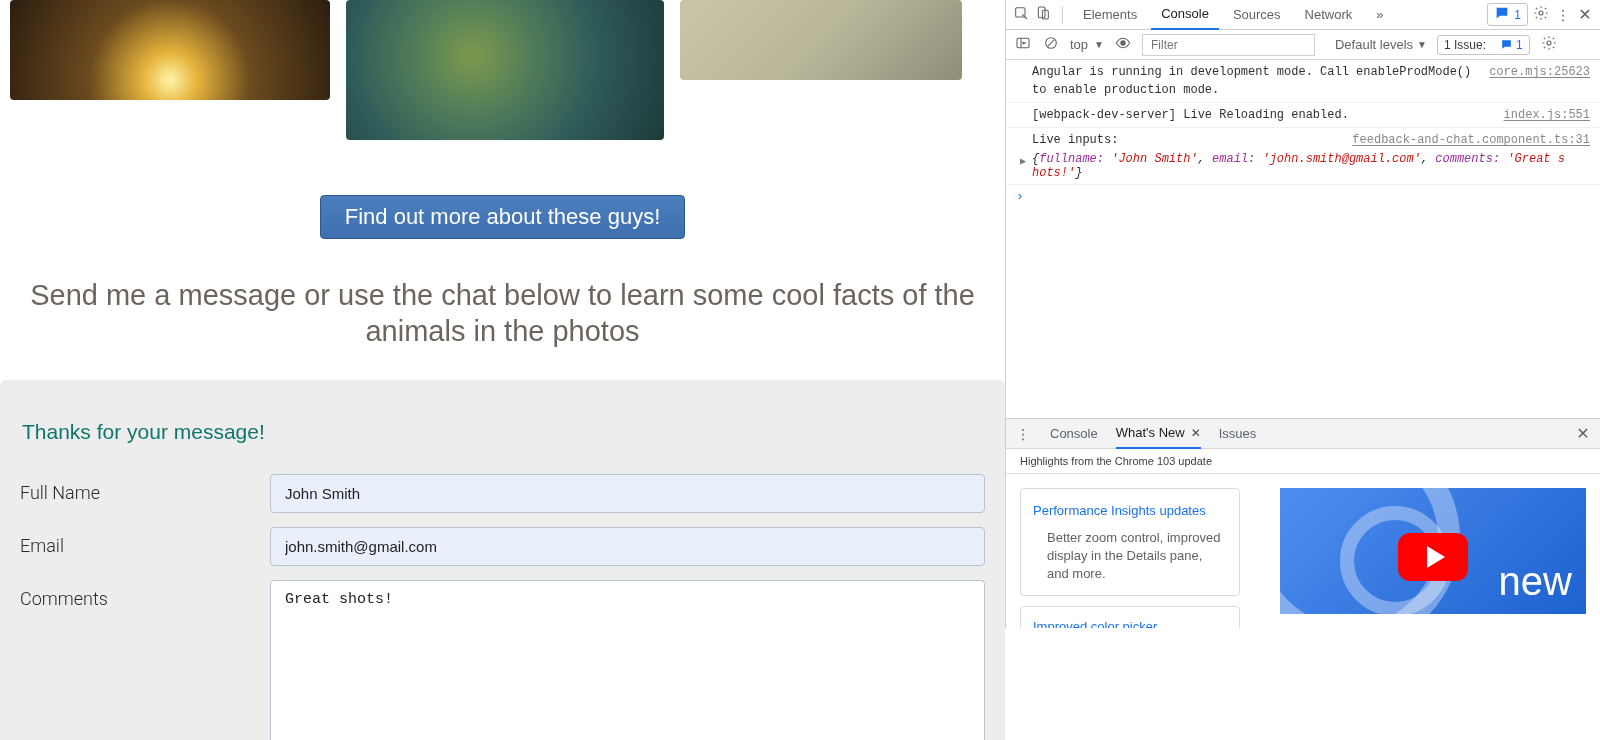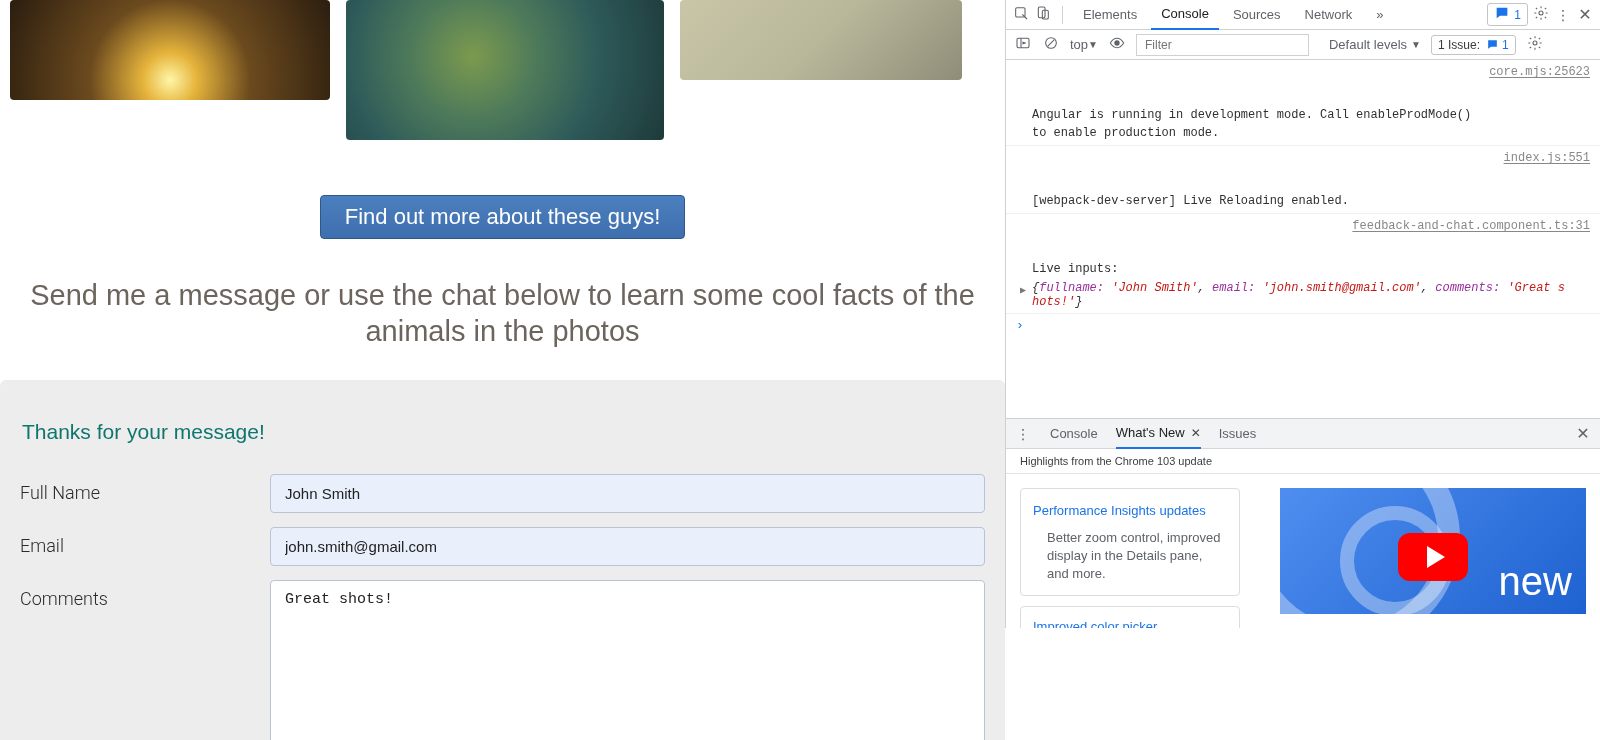--- a/index.html
+++ b/index.html
@@ -140,48 +140,48 @@
   .dt-toolbar {
     height:30px;
     display:flex;
     align-items:center;
     gap:10px;
     padding:0 8px;
     border-bottom:1px solid #d0d0d0;
     font-size:13px;
     color:#5f6368;
   }
-  .dt-ctx { display:flex; align-items:center; gap:0;justify-content:flex-end; }
+  .dt-ctx { display:flex; align-items:center; gap:6px;justify-content:flex-end; }
   .dt-filter {
     flex:0 0 170px;
     height:22px;
     border:1px solid #d0d0d0;
     padding:0 8px;
     font-size:12px;
     color:#888;
   }
   .dt-select { display:flex; align-items:center; gap:4px; }
   .dt-issue-badge {
-    display:inline-flex; align-items:center; gap:6px;
+    display:inline-flex; align-items:center; gap:14px;
     border:1px solid #c4c4c4; border-radius:3px;
     padding:2px 6px; font-size:12px; color:#3b3b3b;
   }
   .dt-issue-badge .mini { display:inline-flex; align-items:center; gap:3px; color:#1a73e8; }
 
   
   .console-body {
     flex:1;
     font-family: Menlo, Consolas, "Courier New", monospace;
     font-size:12px;
     color:#303030;
     overflow:auto;
     padding-bottom:6px;
   }
   .log-row { display:flex; padding:3px 10px 3px 26px; border-bottom:1px solid #f0f0f0; line-height:1.5; }
-  .log-row .msg { flex:1; white-space:pre-wrap;margin-top:43px; }
+  .log-row .msg { flex:1; white-space:pre-wrap; }
   .log-row .src { color:#888; text-decoration:underline; text-underline-offset:2px; font-size:12px; white-space:nowrap; margin-left:12px; }
   .obj-row { padding:0 10px 4px 26px; border-bottom:1px solid #f0f0f0; position:relative; }
   .obj-row .tri { position:absolute; left:14px; top:3px; color:#777; font-size:10px; }
   .kw { font-style:italic; color:#9a2f9a; }
   .str { color:#c41a16; }
   .prompt-row { padding:4px 10px; color:#1a73e8; font-size:13px; }
 
   
   .drawer {
     border-top:1px solid #cfcfcf;

